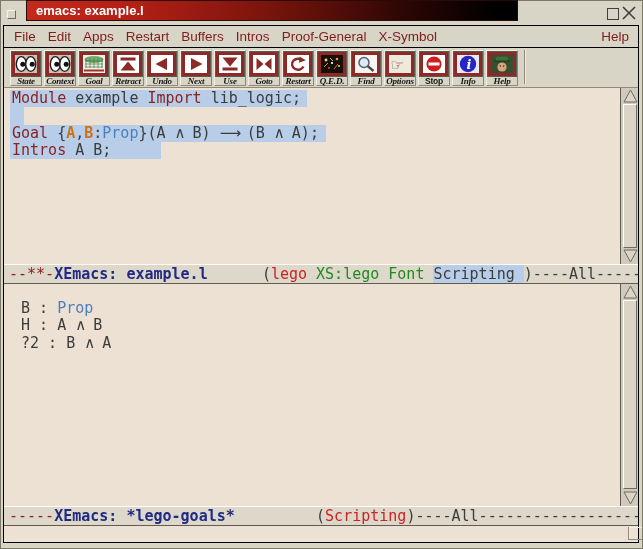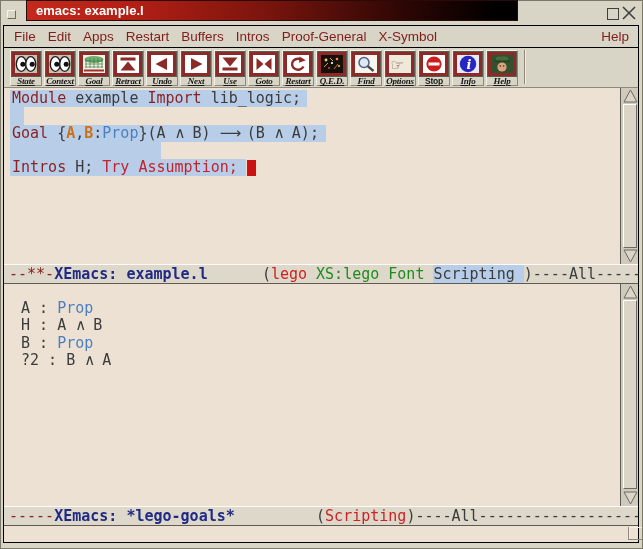--- a/index.html
+++ b/index.html
@@ -36,21 +36,21 @@
   .toolbar{position:absolute;left:4px;top:48px;width:635px;height:40px;
     display:flex;align-items:flex-start;padding:2px 0 0 6px;
     background:var(--frame_bg);border-bottom:1px solid #8e897b;}
   .tbtn{width:32px;margin-right:2px;display:flex;flex-direction:column;align-items:center;
     border:1px solid transparent;border-top-color:#f2efe6;border-left-color:#f2efe6;
     border-bottom-color:#8e897b;border-right-color:#8e897b;padding-top:1px;height:36px;}
   .ibox{width:28px;height:24px;border:3px solid var(--icon_maroon);
     box-shadow:0 0 0 1px #5c5950;background:#fff;overflow:hidden;flex:none;}
   .ibox svg{display:block;}
   .tcap{font:bold italic 9px "Liberation Serif",serif;color:#161616;
-    white-space:nowrap;letter-spacing:-0.2px;margin-top:0px;text-decoration:underline;}
+    white-space:nowrap;letter-spacing:-0.2px;margin-top:0px;}
   .tcap.upright{font-style:normal;font-family:"Liberation Sans",sans-serif;font-size:8.5px;}
   .tool-sep{width:2px;height:34px;margin-left:4px;
     border-left:1px solid #8e897b;border-right:1px solid #f2efe6;}
   
   .bufwin{position:absolute;left:4px;width:616px;background:var(--buffer_bg);overflow:hidden;}
   #script-window{top:88px;height:176px;padding-top:2px;}
   #goals-window{top:284px;height:222px;padding-top:16px;}
   .bufline{position:relative;height:17.3px;line-height:17.3px;
     font-family:"DejaVu Sans Mono",monospace;font-size:15px;
     white-space:pre;padding-left:8px;}
@@ -283,44 +283,42 @@
         </div>
         <div class="tcap">Help</div>
       </div>
       <div class="tool-sep"></div>
     </div>
 
   <div class="bufwin" id="script-window">
       <div class="bufline"><div class="hl" style="width: 297px;"></div><span class="lt"><span class="kw">Module</span><span class="plain"> example </span><span class="kw">Import</span><span class="plain"> lib_logic;</span></span></div>
       <div class="bufline"><div class="hl" style="width: 14px;"></div><span class="lt"></span></div>
       <div class="bufline"><div class="hl" style="width: 316px;"></div><span class="lt"><span class="kw">Goal</span><span class="plain"> {</span><span class="var">A</span><span class="plain">,</span><span class="var">B</span><span class="plain">:</span><span class="type">Prop</span><span class="plain">}(A </span><span class="sym">∧</span><span class="plain"> B) </span><span class="sym2">⟶</span><span class="plain"> (B </span><span class="sym">∧</span><span class="plain"> A);</span></span></div>
-      <div class="bufline"><div class="hl" style="width: 151px;"></div></div>
-      <div class="bufline"><div class="hl" style="width: 236px;"></div><span class="lt"><span class="kw">Intros</span><span class="plain"> H; </span><span class="tactic">Try Assumption;</span><span class="plain"> </span><span class="cursor"></span></span></div>
+      <div class="bufline"><div class="hl" style="width: 151px;"></div><span class="lt"><span class="kw">Intros</span><span class="plain"> A B;</span></span></div>
     </div>
 
   <div class="scrollbar" id="script-scrollbar">
     <div class="sb-arrow" style="top:1px">
       <svg width="15" height="14">
           <polygon points="7.5,1 14,13 1,13" fill="#dad5c7" stroke="#6e6a60"></polygon>
         </svg>
     </div>
     <div class="sb-thumb" style="top:16px;height:144px"></div>
     <div class="sb-arrow" style="bottom:1px">
       <svg width="15" height="14">
           <polygon points="1,1 14,1 7.5,13" fill="#dad5c7" stroke="#6e6a60"></polygon>
         </svg>
     </div>
   </div>
 
   <div class="modeline" id="modeline-top"><span class="mlred">--**-</span><span class="mlblue">XEmacs: example.l</span><span class="mlplain">      </span><span class="mlplain">(</span><span class="mlred2">lego</span><span class="mlplain"> </span><span class="mlgreen">XS:lego Font</span><span class="mlplain"> </span><span class="mlhl">Scripting </span><span class="mlplain">)</span><span class="mlplain">----All------------</span></div>
 
   <div class="bufwin" id="goals-window">
-      <div class="bufline"><span class="lt"><span class="plain"> A : </span><span class="type">Prop</span></span></div>
+      <div class="bufline"><span class="lt"><span class="plain"> B : </span><span class="type">Prop</span></span></div>
       <div class="bufline"><span class="lt"><span class="plain"> H : A </span><span class="sym">∧</span><span class="plain"> B</span></span></div>
-      <div class="bufline"><span class="lt"><span class="plain"> B : </span><span class="type">Prop</span></span></div>
       <div class="bufline"><span class="lt"><span class="plain"> ?2 : B </span><span class="sym">∧</span><span class="plain"> A</span></span></div>
     </div>
 
   <div class="scrollbar" id="goals-scrollbar">
     <div class="sb-arrow" style="top:1px">
       <svg width="15" height="14">
           <polygon points="7.5,1 14,13 1,13" fill="#dad5c7" stroke="#6e6a60"></polygon>
         </svg>
     </div>
     <div class="sb-thumb" style="top:16px;height:189px"></div>

